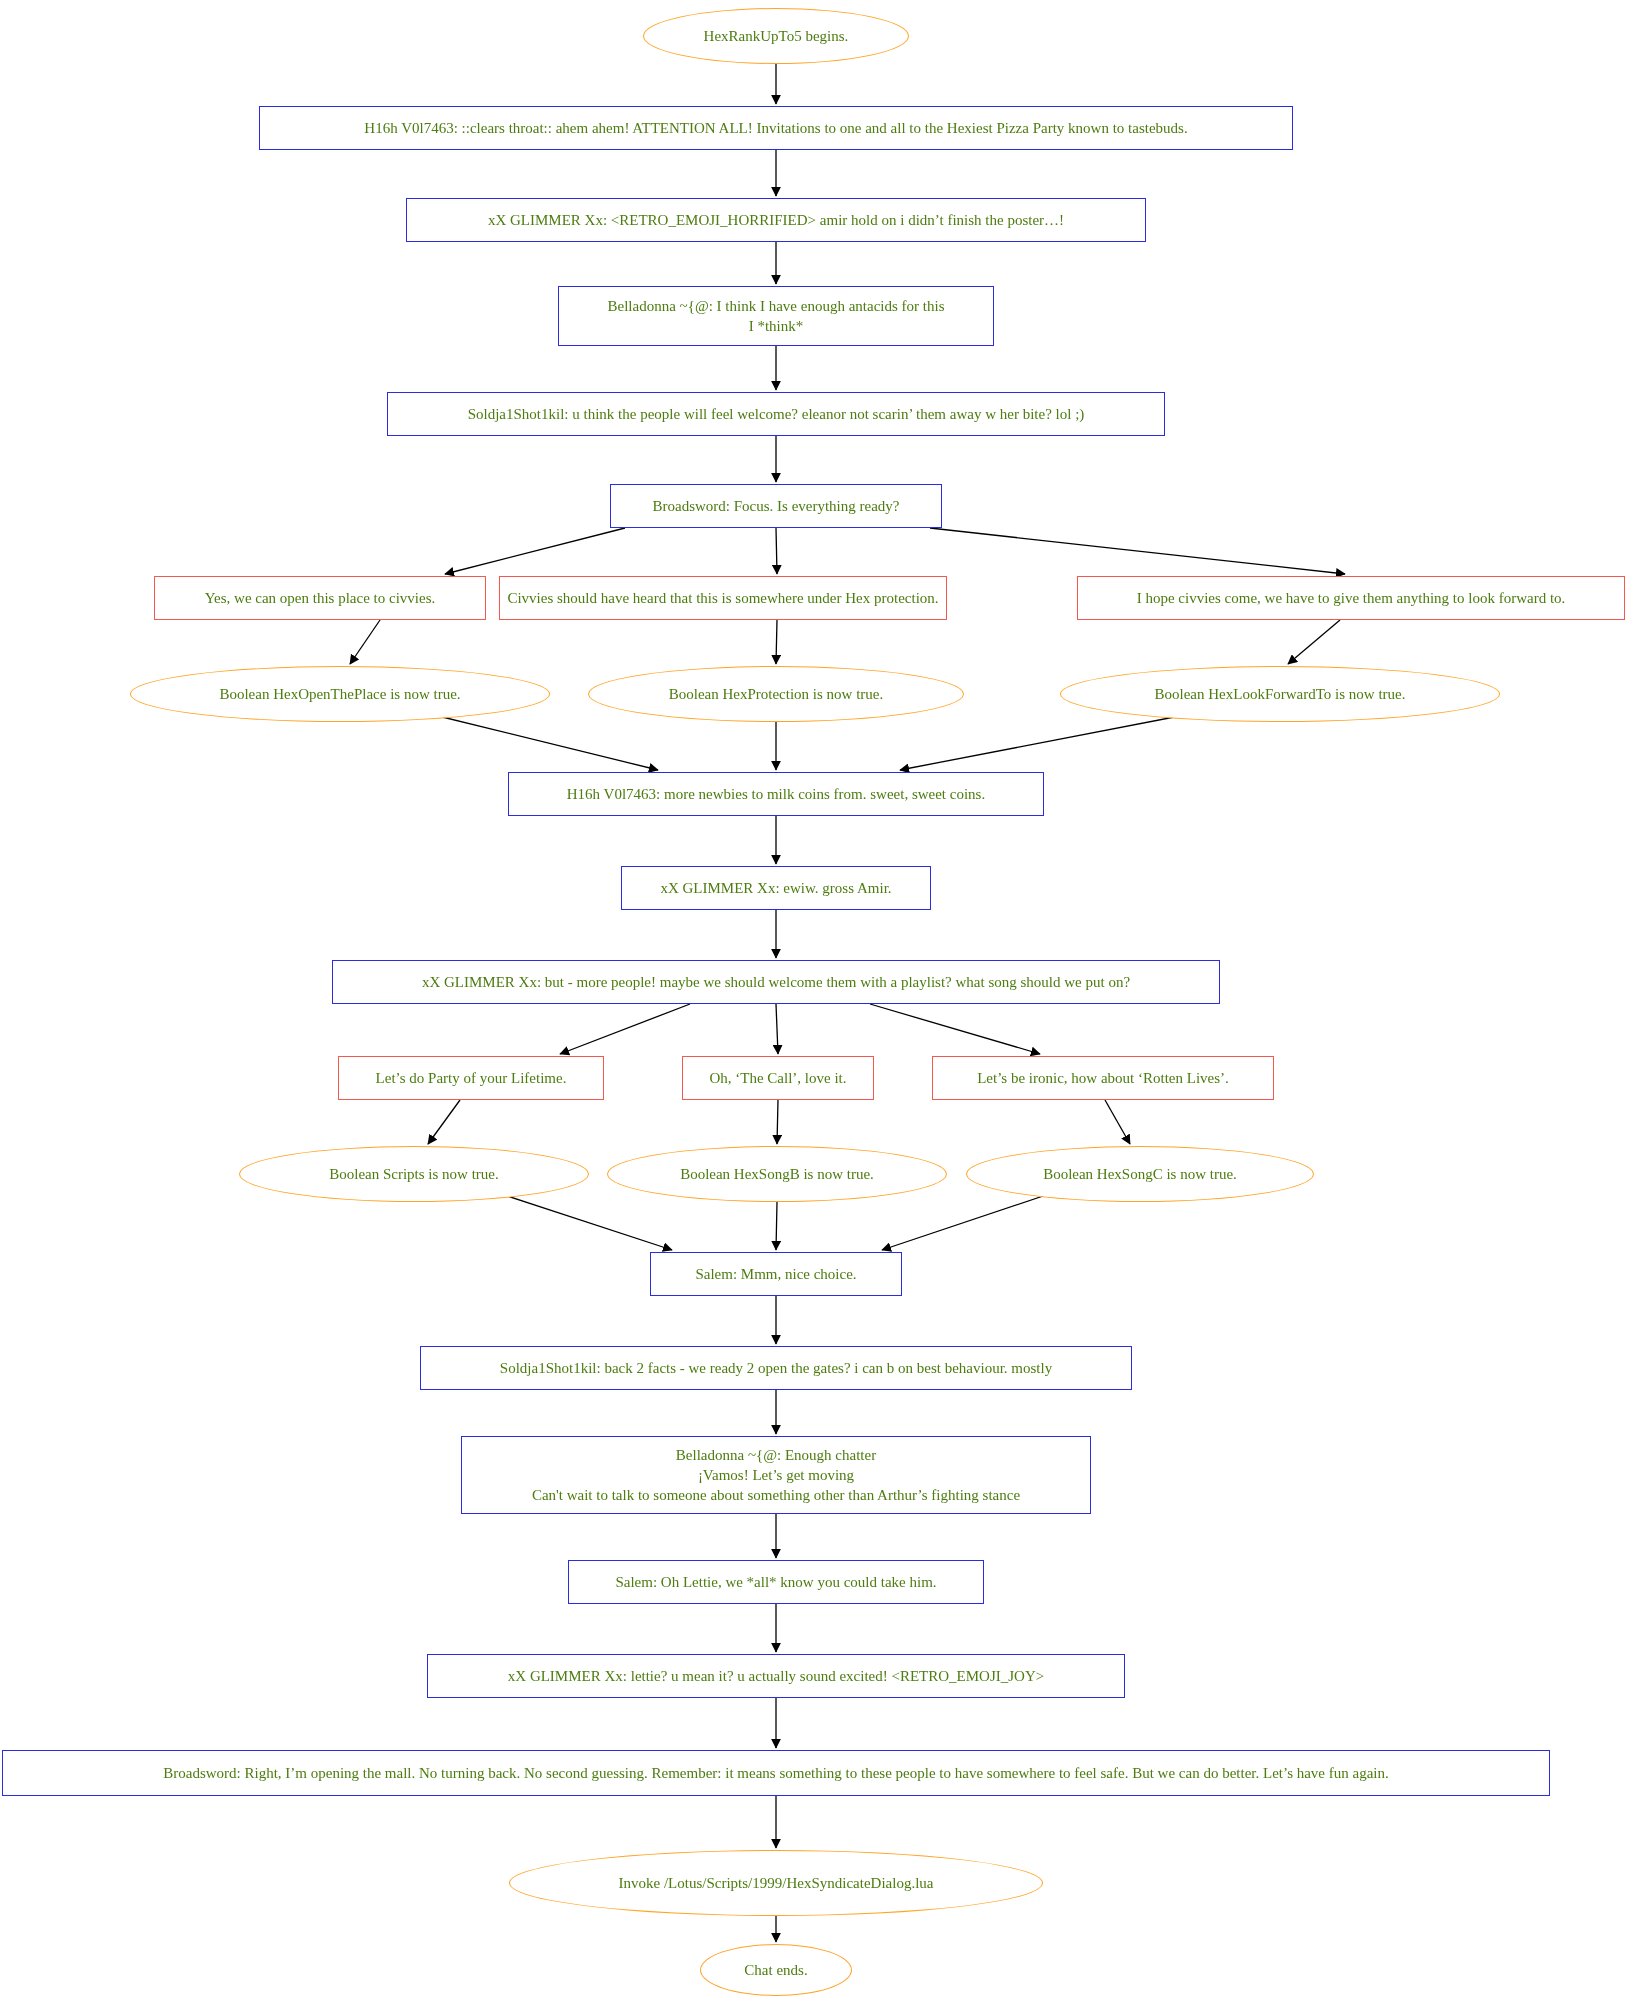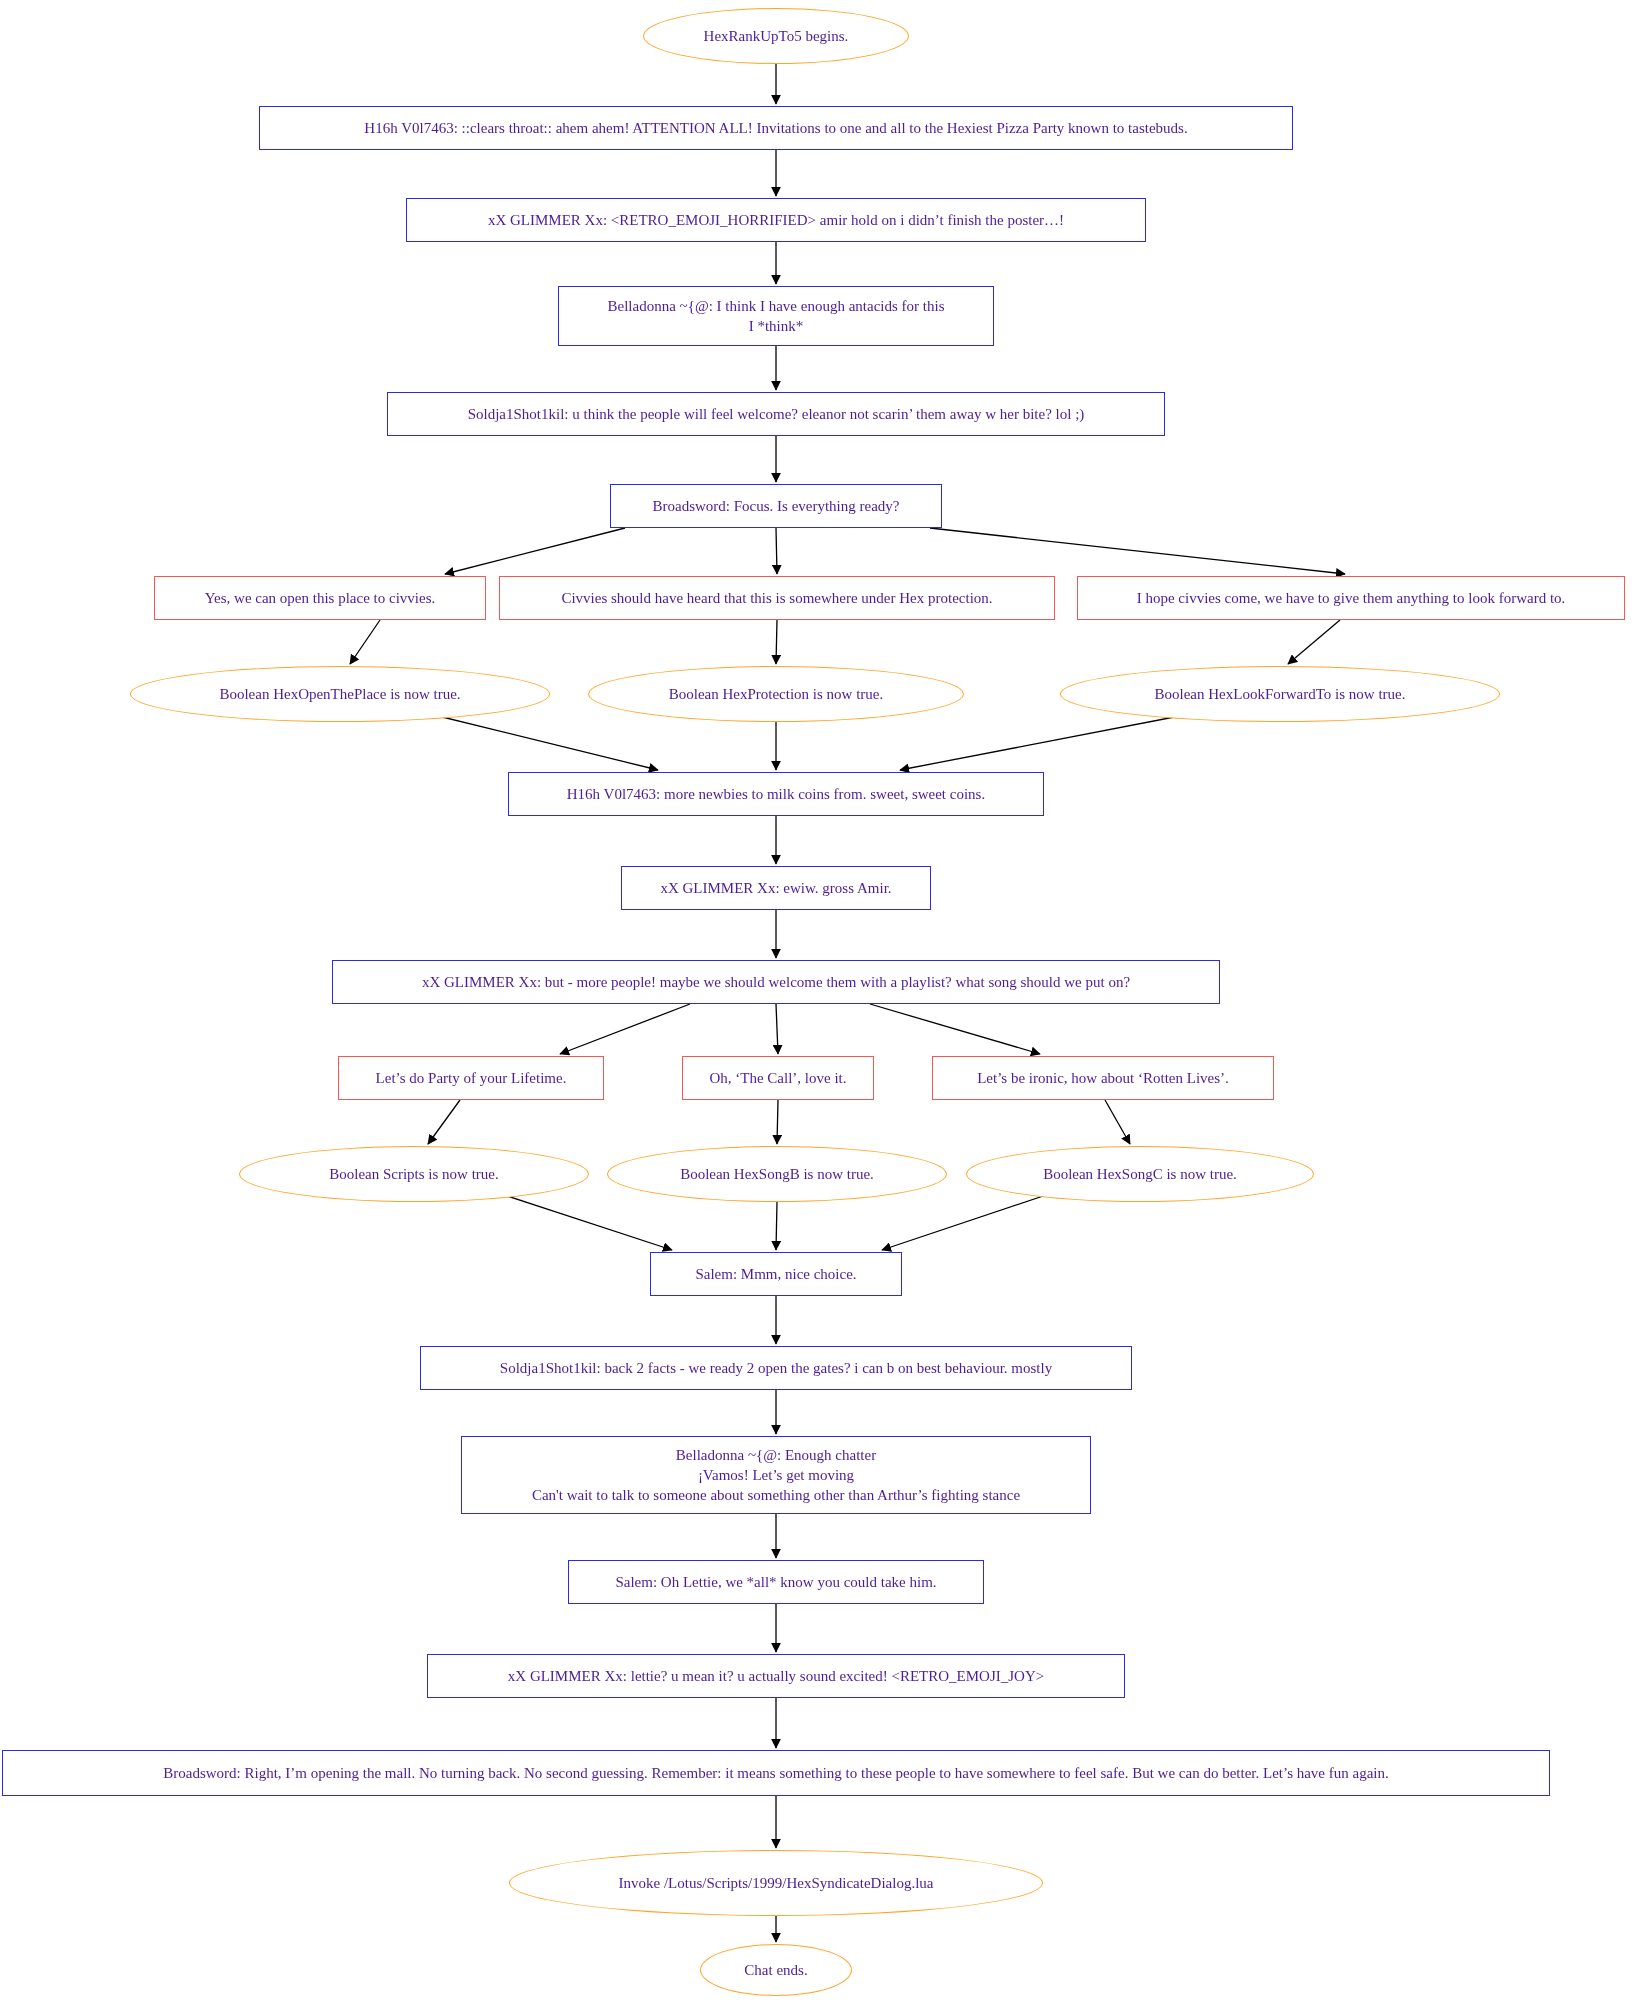--- a/index.html
+++ b/index.html
@@ -2,21 +2,21 @@
 <html><head>
 <meta charset="utf-8">
 <style>
   html,body{margin:0;padding:0;background:#ffffff;}
   #stage{
     position:relative;
     width:1635px;
     height:2004px;
     background:#ffffff;
     font-family:"Liberation Serif","DejaVu Serif",serif;
-    color:#4c1d95;
+    color:#4d7c0f;
     overflow:hidden;
   }
   #edges{position:absolute;left:0;top:0;width:1635px;height:2004px;}
   .node{
     position:absolute;
     display:flex;
     flex-direction:column;
     align-items:center;
     justify-content:center;
     text-align:center;
@@ -90,21 +90,21 @@
     </div>
     <div class="node dialogue" style="left: 387px; top: 392px; width: 778px; height: 44px;">
       <div class="line">Soldja1Shot1kil: u think the people will feel welcome? eleanor not scarin’ them away w her bite? lol ;)</div>
     </div>
     <div class="node dialogue" style="left: 610px; top: 484px; width: 332px; height: 44px;">
       <div class="line">Broadsword: Focus. Is everything ready?</div>
     </div>
     <div class="node choice" style="left: 154px; top: 576px; width: 332px; height: 44px;">
       <div class="line">Yes, we can open this place to civvies.</div>
     </div>
-    <div class="node choice" style="left: 499px; top: 576px; width: 556px; height: 44px;">
+    <div class="node choice" style="left: 499px; top: 576px; width: 448px; height: 44px;">
       <div class="line">Civvies should have heard that this is somewhere under Hex protection.</div>
     </div>
     <div class="node choice" style="left: 1077px; top: 576px; width: 548px; height: 44px;">
       <div class="line">I hope civvies come, we have to give them anything to look forward to.</div>
     </div>
     <div class="node state" style="left: 130px; top: 666px; width: 420px; height: 56px;">
       <div class="line">Boolean HexOpenThePlace is now true.</div>
     </div>
     <div class="node state" style="left: 588px; top: 666px; width: 376px; height: 56px;">
       <div class="line">Boolean HexProtection is now true.</div>

